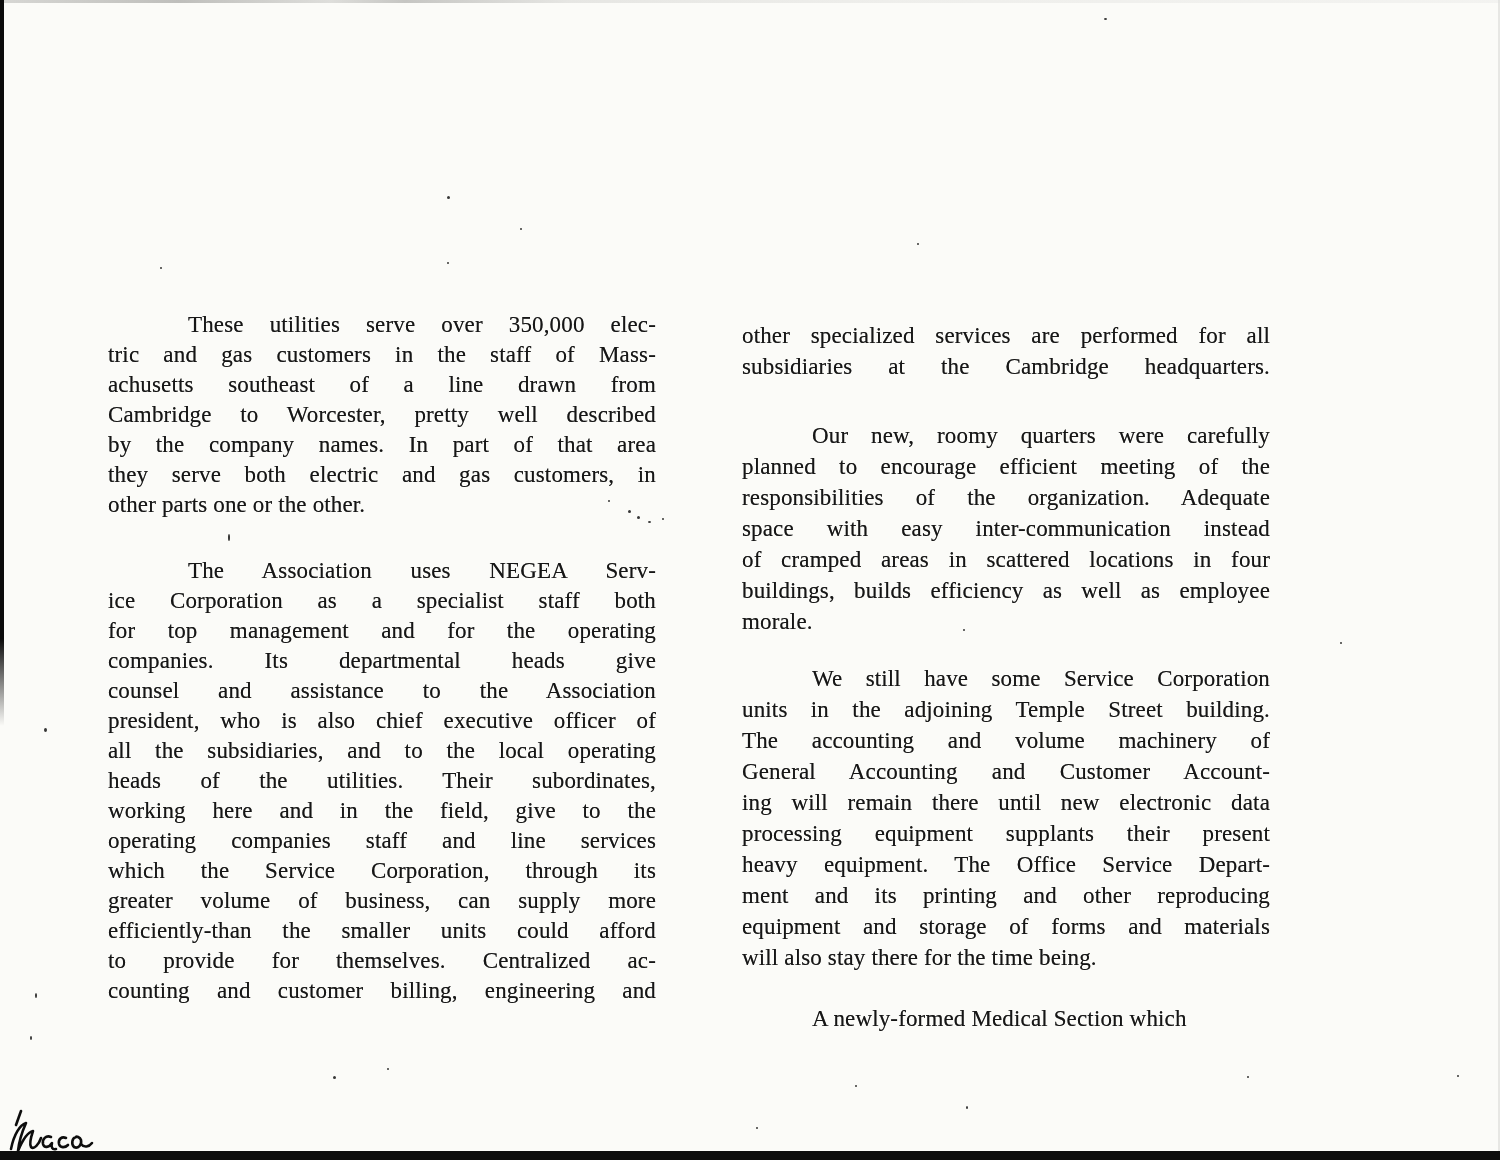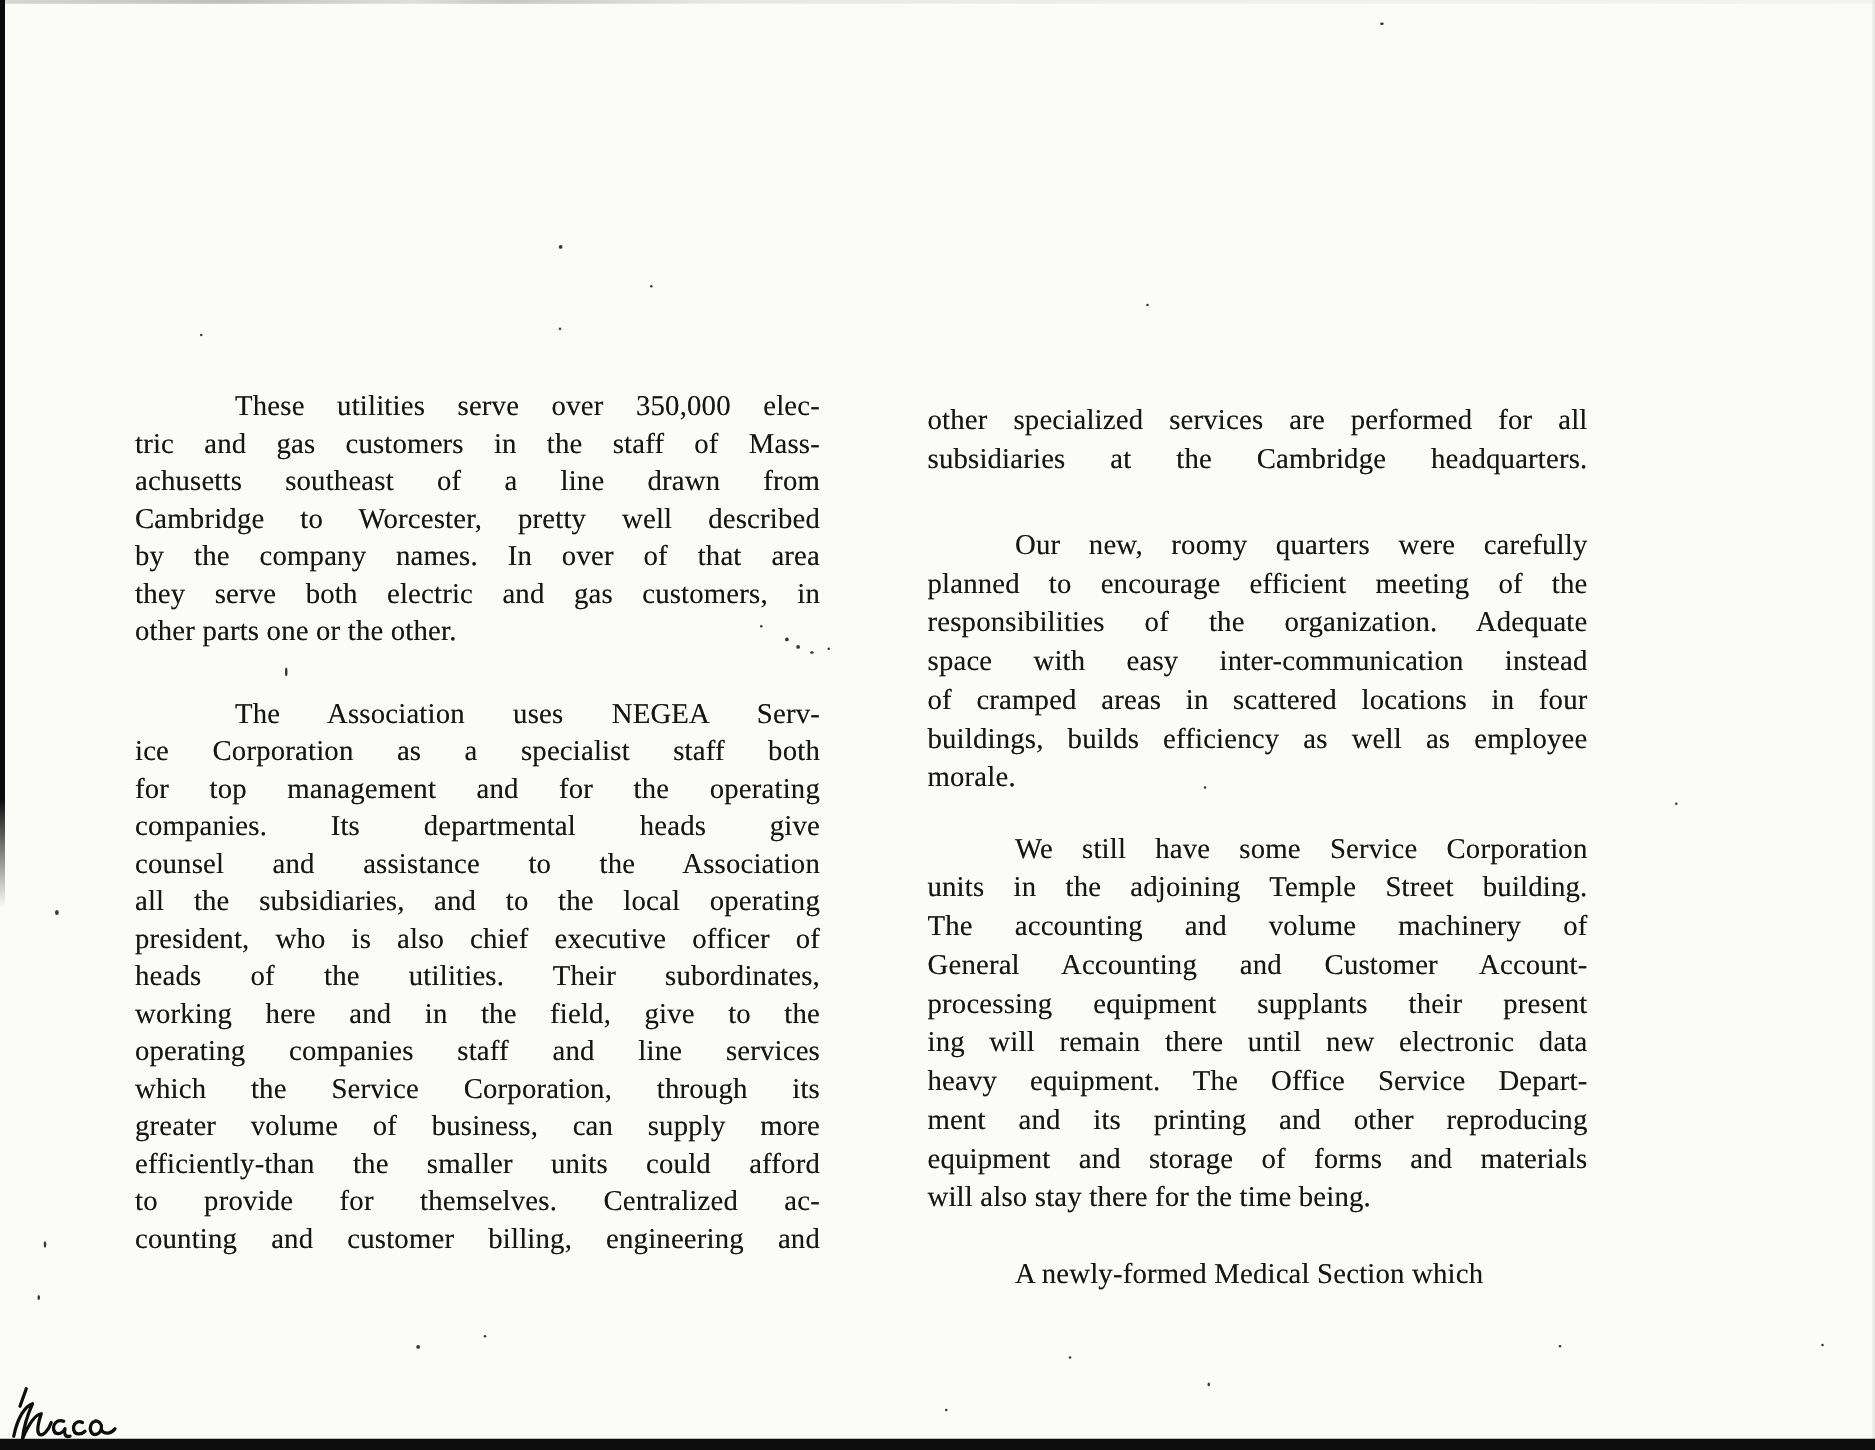--- a/index.html
+++ b/index.html
@@ -66,32 +66,32 @@
   <div class="edge-left"></div>
   <div class="edge-right"></div>
   <div class="edge-bottom"></div>
 
   <div class="col col-left">
     <div class="para p0 indent">
         <div class="line">These utilities serve over 350,000 elec-</div>
         <div class="line">tric and gas customers in the staff of Mass-</div>
         <div class="line">achusetts southeast of a line drawn from</div>
         <div class="line">Cambridge to Worcester, pretty well described</div>
-        <div class="line">by the company names. In over of that area</div>
+        <div class="line">by the company names. In part of that area</div>
         <div class="line">they serve both electric and gas customers, in</div>
         <div class="line last">other parts one or the other.</div>
       </div>
     <div class="para p1 indent justify-last">
         <div class="line">The Association uses NEGEA Serv-</div>
         <div class="line">ice Corporation as a specialist staff both</div>
         <div class="line">for top management and for the operating</div>
         <div class="line">companies. Its departmental heads give</div>
         <div class="line">counsel and assistance to the Association</div>
+        <div class="line">president, who is also chief executive officer of</div>
         <div class="line">all the subsidiaries, and to the local operating</div>
-        <div class="line">president, who is also chief executive officer of</div>
         <div class="line">heads of the utilities. Their subordinates,</div>
         <div class="line">working here and in the field, give to the</div>
         <div class="line">operating companies staff and line services</div>
         <div class="line">which the Service Corporation, through its</div>
         <div class="line">greater volume of business, can supply more</div>
         <div class="line">efficiently-than the smaller units could afford</div>
         <div class="line">to provide for themselves. Centralized ac-</div>
         <div class="line last">counting and customer billing, engineering and</div>
       </div>
   </div>
@@ -108,22 +108,22 @@
         <div class="line">space with easy inter-communication instead</div>
         <div class="line">of cramped areas in scattered locations in four</div>
         <div class="line">buildings, builds efficiency as well as employee</div>
         <div class="line last">morale.</div>
       </div>
     <div class="para p2 indent">
         <div class="line">We still have some Service Corporation</div>
         <div class="line">units in the adjoining Temple Street building.</div>
         <div class="line">The accounting and volume machinery of</div>
         <div class="line">General Accounting and Customer Account-</div>
+        <div class="line">ing will remain there until new electronic data</div>
         <div class="line">processing equipment supplants their present</div>
-        <div class="line">ing will remain there until new electronic data</div>
         <div class="line">heavy equipment. The Office Service Depart-</div>
         <div class="line">ment and its printing and other reproducing</div>
         <div class="line">equipment and storage of forms and materials</div>
         <div class="line last">will also stay there for the time being.</div>
       </div>
     <div class="para p3 indent">
         <div class="line last">A newly-formed Medical Section which</div>
       </div>
   </div>
 

